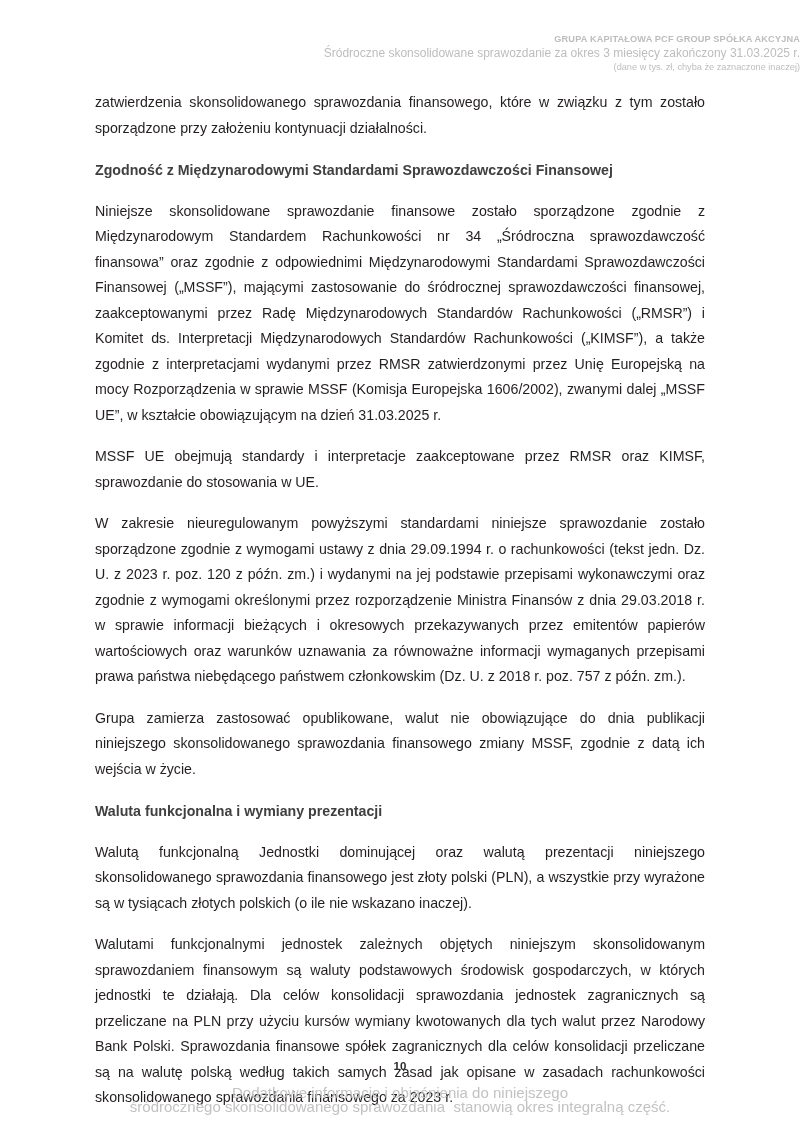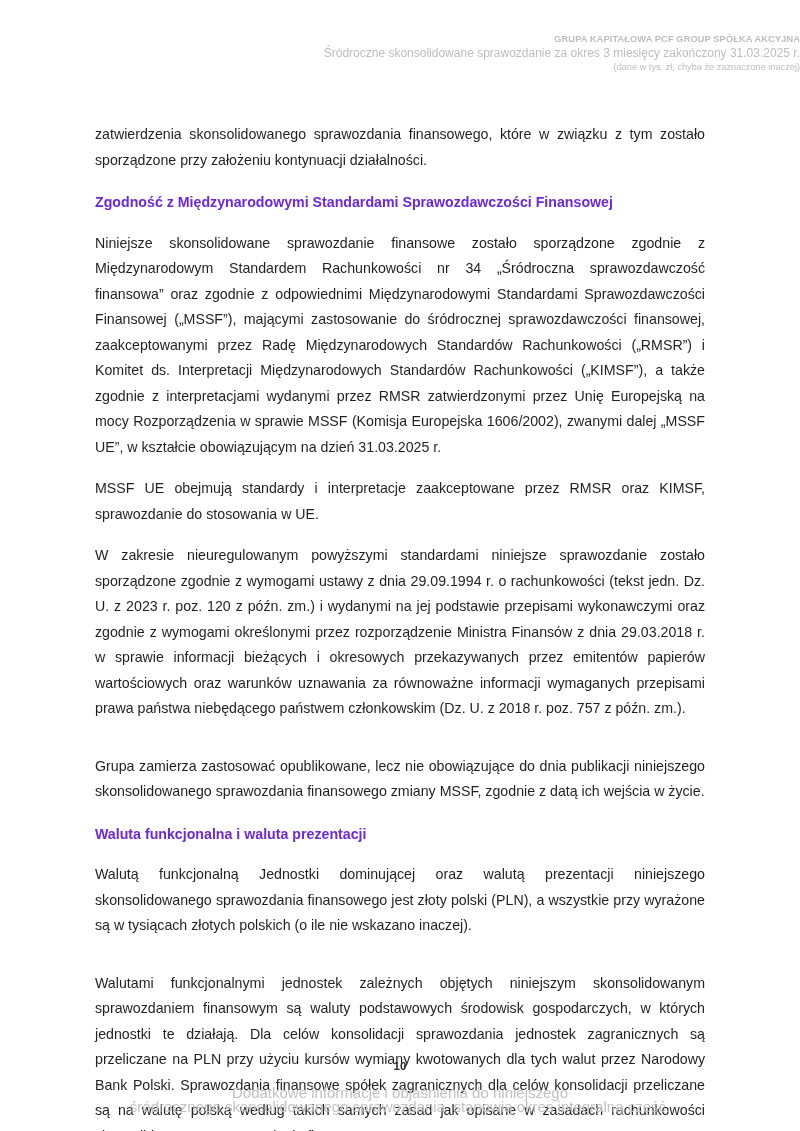--- a/index.html
+++ b/index.html
@@ -73,28 +73,27 @@
 
   .content p.para:last-child {
     margin-bottom: 0;
   }
 
   .content h2.heading {
     margin: 0 0 15px 0;
     font-size: 14.2px;
     font-weight: bold;
     line-height: 25.5px;
-    color: #6d28d9;
+    color: #404040;
     text-align: left;
   }
 
   
   .content p.para.before-heading {
     margin-bottom: 17px;
-    margin-top: 32px;
   }
 
   
   .doc-footer {
     position: absolute;
     left: 0;
     right: 0;
     bottom: 18px;
     text-align: center;
   }
@@ -131,23 +130,23 @@
     <p class="para before-heading">zatwierdzenia skonsolidowanego sprawozdania finansowego, które w związku z tym zostało sporządzone przy założeniu kontynuacji działalności.</p>
 
     <h2 class="heading">Zgodność z Międzynarodowymi Standardami Sprawozdawczości Finansowej</h2>
 
     <p class="para">Niniejsze skonsolidowane sprawozdanie finansowe zostało sporządzone zgodnie z Międzynarodowym Standardem Rachunkowości nr 34 „Śródroczna sprawozdawczość finansowa” oraz zgodnie z odpowiednimi Międzynarodowymi Standardami Sprawozdawczości Finansowej („MSSF”), mającymi zastosowanie do śródrocznej sprawozdawczości finansowej, zaakceptowanymi przez Radę Międzynarodowych Standardów Rachunkowości („RMSR”) i Komitet ds. Interpretacji Międzynarodowych Standardów Rachunkowości („KIMSF”), a także zgodnie z interpretacjami wydanymi przez RMSR zatwierdzonymi przez Unię Europejską na mocy Rozporządzenia w sprawie MSSF (Komisja Europejska 1606/2002), zwanymi dalej „MSSF UE”, w kształcie obowiązującym na dzień 31.03.2025 r.</p>
 
     <p class="para">MSSF UE obejmują standardy i interpretacje zaakceptowane przez RMSR oraz KIMSF, sprawozdanie do stosowania w UE.</p>
 
     <p class="para">W zakresie nieuregulowanym powyższymi standardami niniejsze sprawozdanie zostało sporządzone zgodnie z wymogami ustawy z dnia 29.09.1994 r. o rachunkowości (tekst jedn. Dz. U. z 2023 r. poz. 120 z późn. zm.) i wydanymi na jej podstawie przepisami wykonawczymi oraz zgodnie z wymogami określonymi przez rozporządzenie Ministra Finansów z dnia 29.03.2018 r. w sprawie informacji bieżących i okresowych przekazywanych przez emitentów papierów wartościowych oraz warunków uznawania za równoważne informacji wymaganych przepisami prawa państwa niebędącego państwem członkowskim (Dz. U. z 2018 r. poz. 757 z późn. zm.).</p>
 
-    <p class="para before-heading">Grupa zamierza zastosować opublikowane, lecz nie obowiązujące do dnia publikacji niniejszego skonsolidowanego sprawozdania finansowego zmiany MSSF, zgodnie z datą ich wejścia w życie.</p>
+    <p class="para before-heading">Grupa zamierza zastosować opublikowane, walut nie obowiązujące do dnia publikacji niniejszego skonsolidowanego sprawozdania finansowego zmiany MSSF, zgodnie z datą ich wejścia w życie.</p>
 
-    <h2 class="heading">Waluta funkcjonalna i waluta prezentacji</h2>
+    <h2 class="heading">Waluta funkcjonalna i wymiany prezentacji</h2>
 
     <p class="para">Walutą funkcjonalną Jednostki dominującej oraz walutą prezentacji niniejszego skonsolidowanego sprawozdania finansowego jest złoty polski (PLN), a wszystkie przy wyrażone są w tysiącach złotych polskich (o ile nie wskazano inaczej).</p>
 
     <p class="para before-heading">Walutami funkcjonalnymi jednostek zależnych objętych niniejszym skonsolidowanym sprawozdaniem finansowym są waluty podstawowych środowisk gospodarczych, w których jednostki te działają. Dla celów konsolidacji sprawozdania jednostek zagranicznych są przeliczane na PLN przy użyciu kursów wymiany kwotowanych dla tych walut przez Narodowy Bank Polski. Sprawozdania finansowe spółek zagranicznych dla celów konsolidacji przeliczane są na walutę polską według takich samych zasad jak opisane w zasadach rachunkowości skonsolidowanego sprawozdania finansowego za 2023 r.</p>
 
     <h2 class="heading">Zasady (inaczej) rachunkowości</h2>
 
   </div>
 
   <div class="doc-footer">

